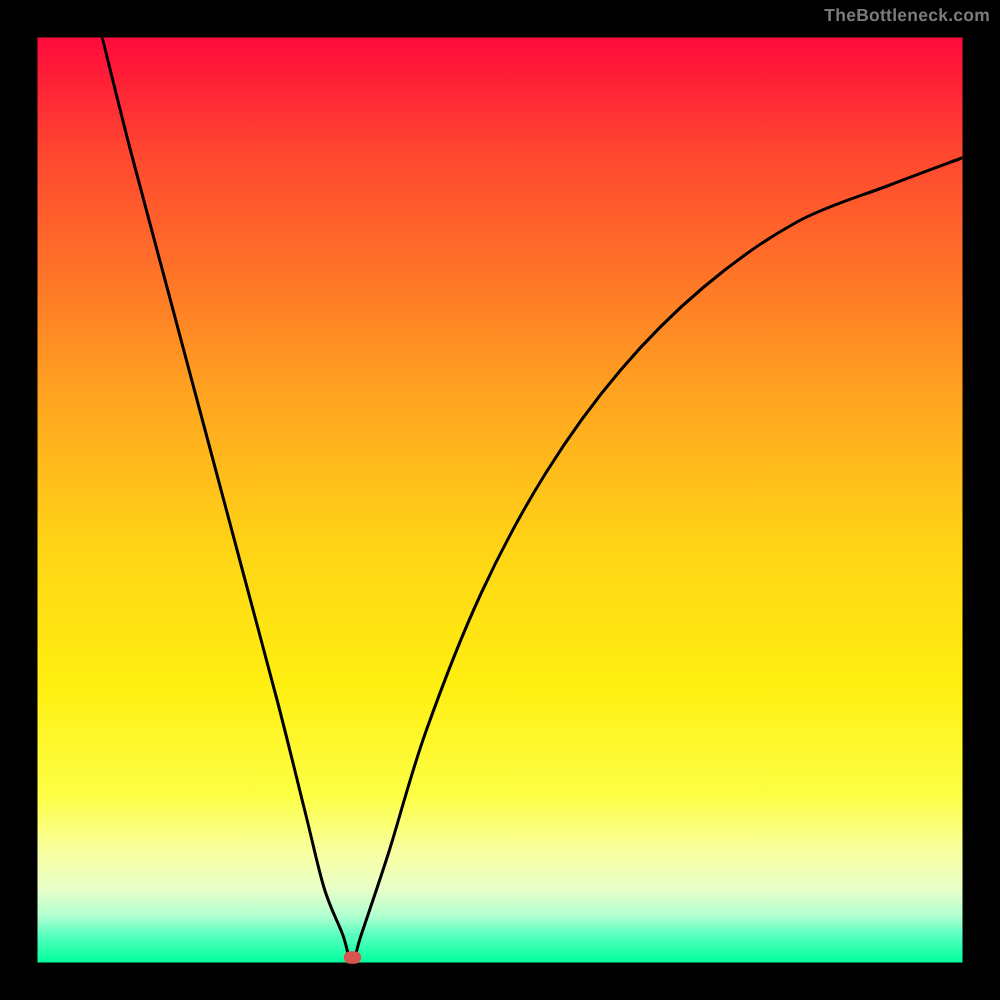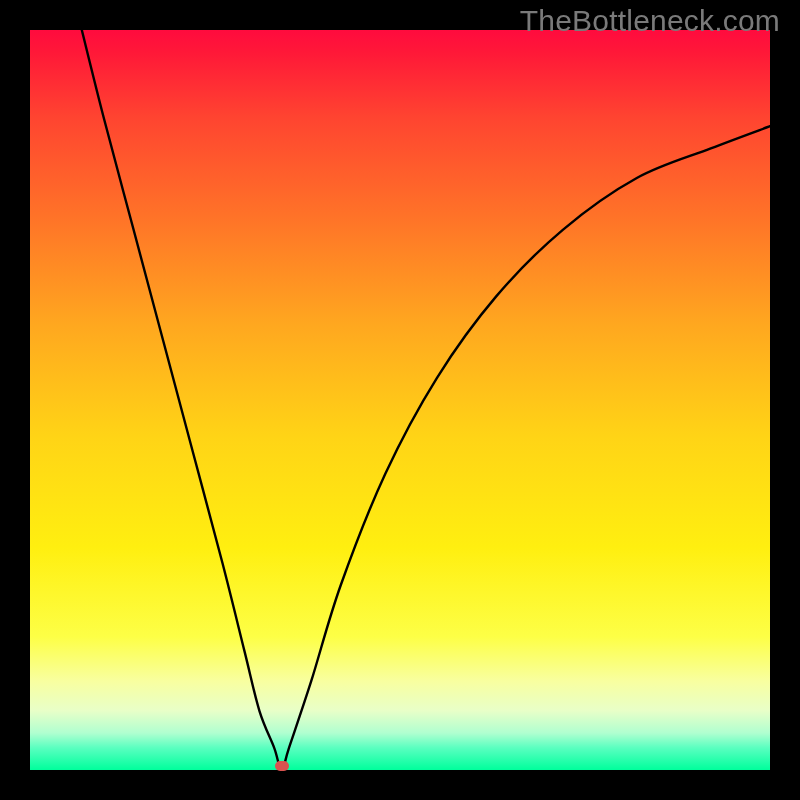--- a/index.html
+++ b/index.html
@@ -29,24 +29,24 @@
       #f8ffa0 88%,
       #e8ffc8 92%,
       #b0ffd0 95%,
       #5affc0 97%,
       #00ff9c 100%
     );
   }
   .watermark {
     position: absolute;
     top: 4px;
-    right: 20px;
+    right: 8px;
     color: #7a7a7a;
-    font-size: 30px;
-    font-weight: 400;
+    font-size: 14px;
+    font-weight: 700;
     letter-spacing: 0.2px;
     z-index: 10;
   }
   .curve {
     position: absolute;
     left: 0;
     top: 0;
     width: 740px;
     height: 740px;
     pointer-events: none;

